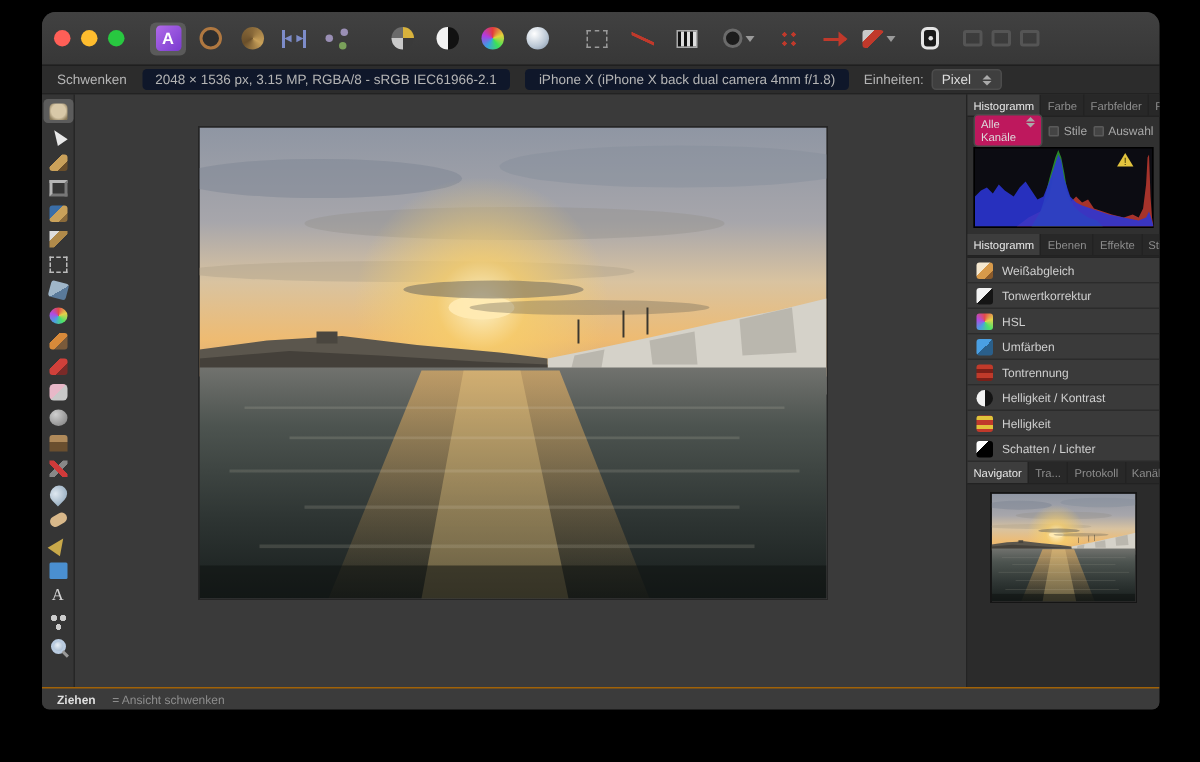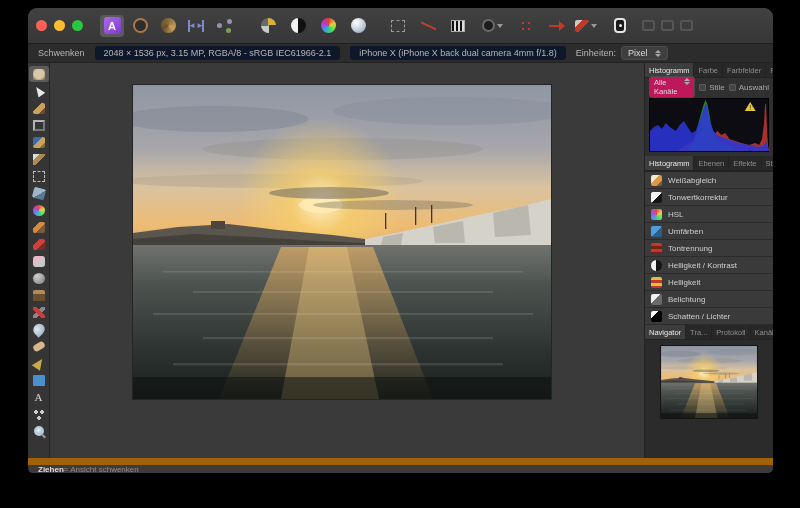--- a/index.html
+++ b/index.html
@@ -149,22 +149,22 @@
   .zfill { position:absolute; left:0; top:0; height:3px; width:68%; background:#79b93e; border-radius:2px; }
   .zthumb { position:absolute; left:66%; top:-4px; width:8px; height:9px; background:#f0f0f0;
             clip-path:polygon(0 0,100% 0,100% 60%,50% 100%,0 60%); }
   .zval { background:#262626; border:1px solid #444; border-radius:2px; color:#ddd; padding:1px 4px; white-space:nowrap; }
 
   .thumbwrap { flex:1; display:flex; justify-content:center; padding-top:6px; background:#2b2b2b; }
   .navthumb { width:96px; height:72px; box-shadow:0 0 0 1px rgba(0,0,0,.5); }
   .navthumb svg { display:block; }
 
   
-  .statusbar { height:15px; flex:0 0 15px; background:#3b3b3b; border-top:7px solid #a16207;
-               display:flex; align-items:center; gap:0; padding:0 10px; font-size:8px; color:#8d8d8d; }
+  .statusbar { height:15px; flex:0 0 15px; background:#3b3b3b; border-top:1px solid #a16207;
+               display:flex; align-items:center; gap:11px; padding:0 10px; font-size:8px; color:#8d8d8d; }
   .statusbar b { color:#dedede; font-weight:bold; }
 </style>
 </head>
 <body>
 
 <div class="screen">
   <div class="window">
 
     <div class="titlebar">
       <span class="traffic tl-red"></span>
@@ -465,24 +465,20 @@
             </div>
           <div class="adj-row">
               <span class="adj-ico ai-bc"></span>
               <span>Helligkeit / Kontrast</span>
             </div>
           <div class="adj-row">
               <span class="adj-ico ai-vib"></span>
               <span>Helligkeit</span>
             </div>
           <div class="adj-row">
-              <span class="adj-ico ai-exp"></span>
-              <span>Belichtung</span>
-            </div>
-          <div class="adj-row">
               <span class="adj-ico ai-sh"></span>
               <span>Schatten / Lichter</span>
             </div>
         </div>
 
         <div class="ptabs">
           <span class="ptab active">Navigator</span>
           <span class="ptab">Tra...</span>
           <span class="ptab">Protokoll</span>
           <span class="ptab">Kanäle</span>

